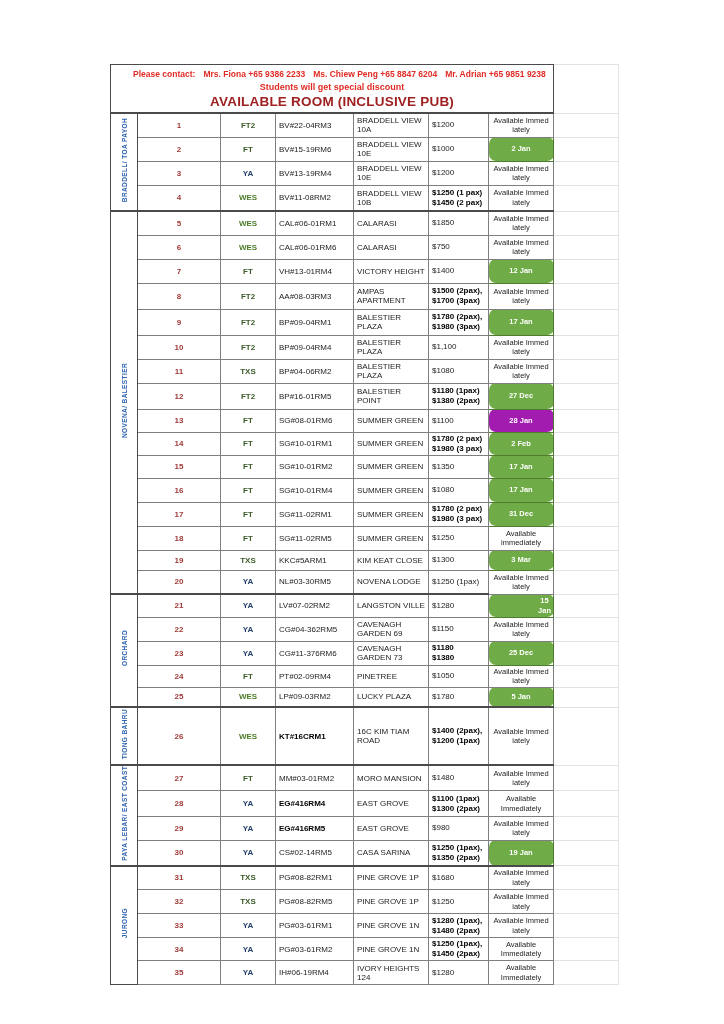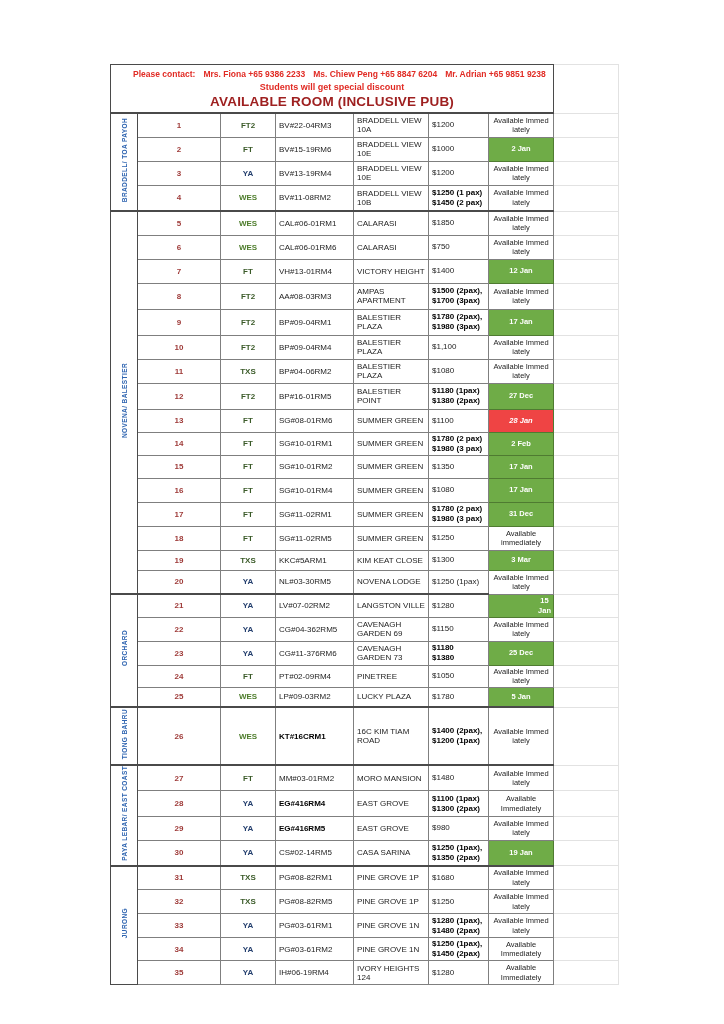--- a/index.html
+++ b/index.html
@@ -28,21 +28,21 @@
   .title-line{text-align:center;font-size:13.5px;font-weight:bold;line-height:17px;letter-spacing:.2px;}
 
   
   .num{font-weight:bold;text-align:center;font-size:8px;}
   .type-cell{font-weight:bold;text-align:center;font-size:8px;}
   .unit-cell{font-size:8px;padding-left:3px;color:#1d1d1d;}
   .prop-cell{font-size:8px;padding-left:3px;color:#1d1d1d;}
   .price-cell{font-size:8px;padding-left:3px;color:#1d1d1d;white-space:pre-line;line-height:10px;}
   .avail-cell{font-size:7.5px;text-align:center;color:#1d1d1d;white-space:pre-line;line-height:9.5px;}
   .bold{font-weight:bold;color:#000;}
-  .green{color:#ffffff;font-weight:bold;}
+  .green{color:#ffffff;font-weight:bold;border-radius:7px;}
 
   
   td.region-cell{text-align:center;padding:0;}
   .vert{
     display:inline-block;
     writing-mode:vertical-rl;transform:rotate(180deg);
     font-size:6.5px;font-weight:bold;letter-spacing:.4px;
     line-height:11px;max-height:100%;
     white-space:normal;
   }
@@ -197,21 +197,21 @@
 $1380 (2pax)</td>
           <td class="cell avail-cell green" style="background: rgb(111, 172, 71); border: 1px solid rgb(79, 123, 49);">27 Dec</td>
           <td class="ghost-cell"></td>
         </tr>
         <tr style="height: 23px;">
           <td class="cell num" style="color: rgb(158, 58, 56);">13</td>
           <td class="cell type-cell" style="color: rgb(58, 90, 40);">FT</td>
           <td class="cell unit-cell">SG#08-01RM6</td>
           <td class="cell prop-cell">SUMMER GREEN</td>
           <td class="cell price-cell">$1100</td>
-          <td class="cell avail-cell green" style="background: #ef4444; border: 1px solid rgb(79, 123, 49); font-style: italic;">28 Jan</td>
+          <td class="cell avail-cell green" style="background: #a21caf; border: 1px solid rgb(79, 123, 49);">28 Jan</td>
           <td class="ghost-cell"></td>
         </tr>
         <tr style="height: 23px;">
           <td class="cell num" style="color: rgb(158, 58, 56);">14</td>
           <td class="cell type-cell" style="color: rgb(58, 90, 40);">FT</td>
           <td class="cell unit-cell">SG#10-01RM1</td>
           <td class="cell prop-cell">SUMMER GREEN</td>
           <td class="cell price-cell bold">$1780 (2 pax)
 $1980 (3 pax)</td>
           <td class="cell avail-cell green" style="background: rgb(111, 172, 71); border: 1px solid rgb(79, 123, 49);">2 Feb</td>

